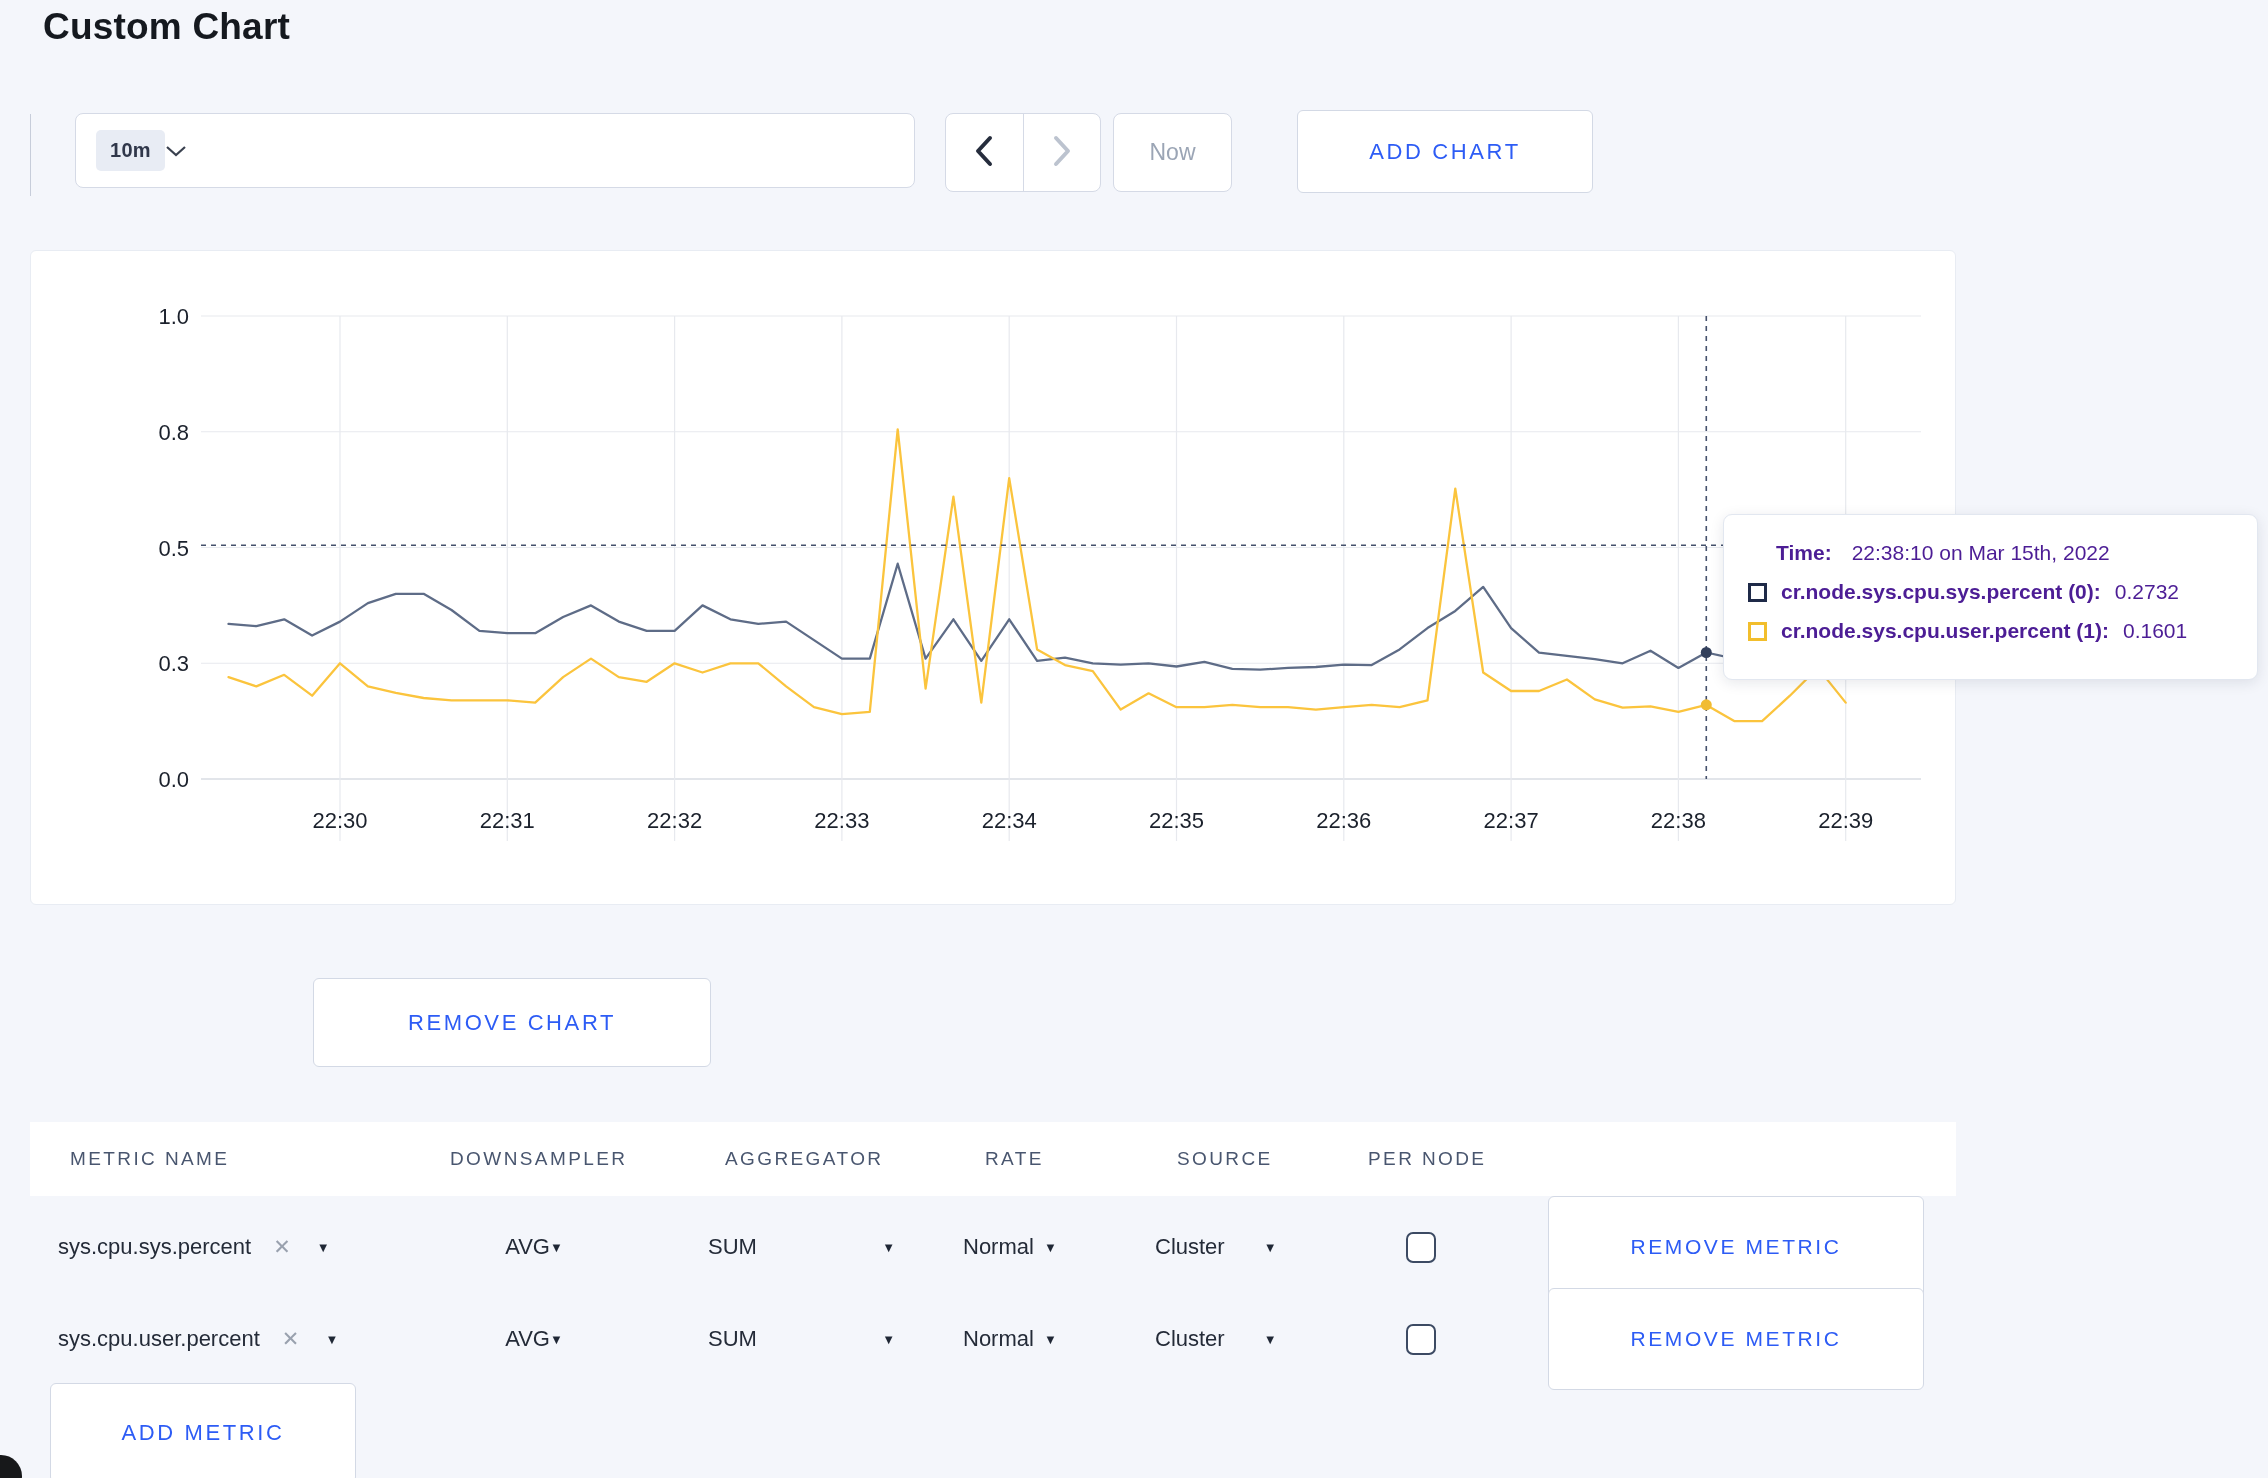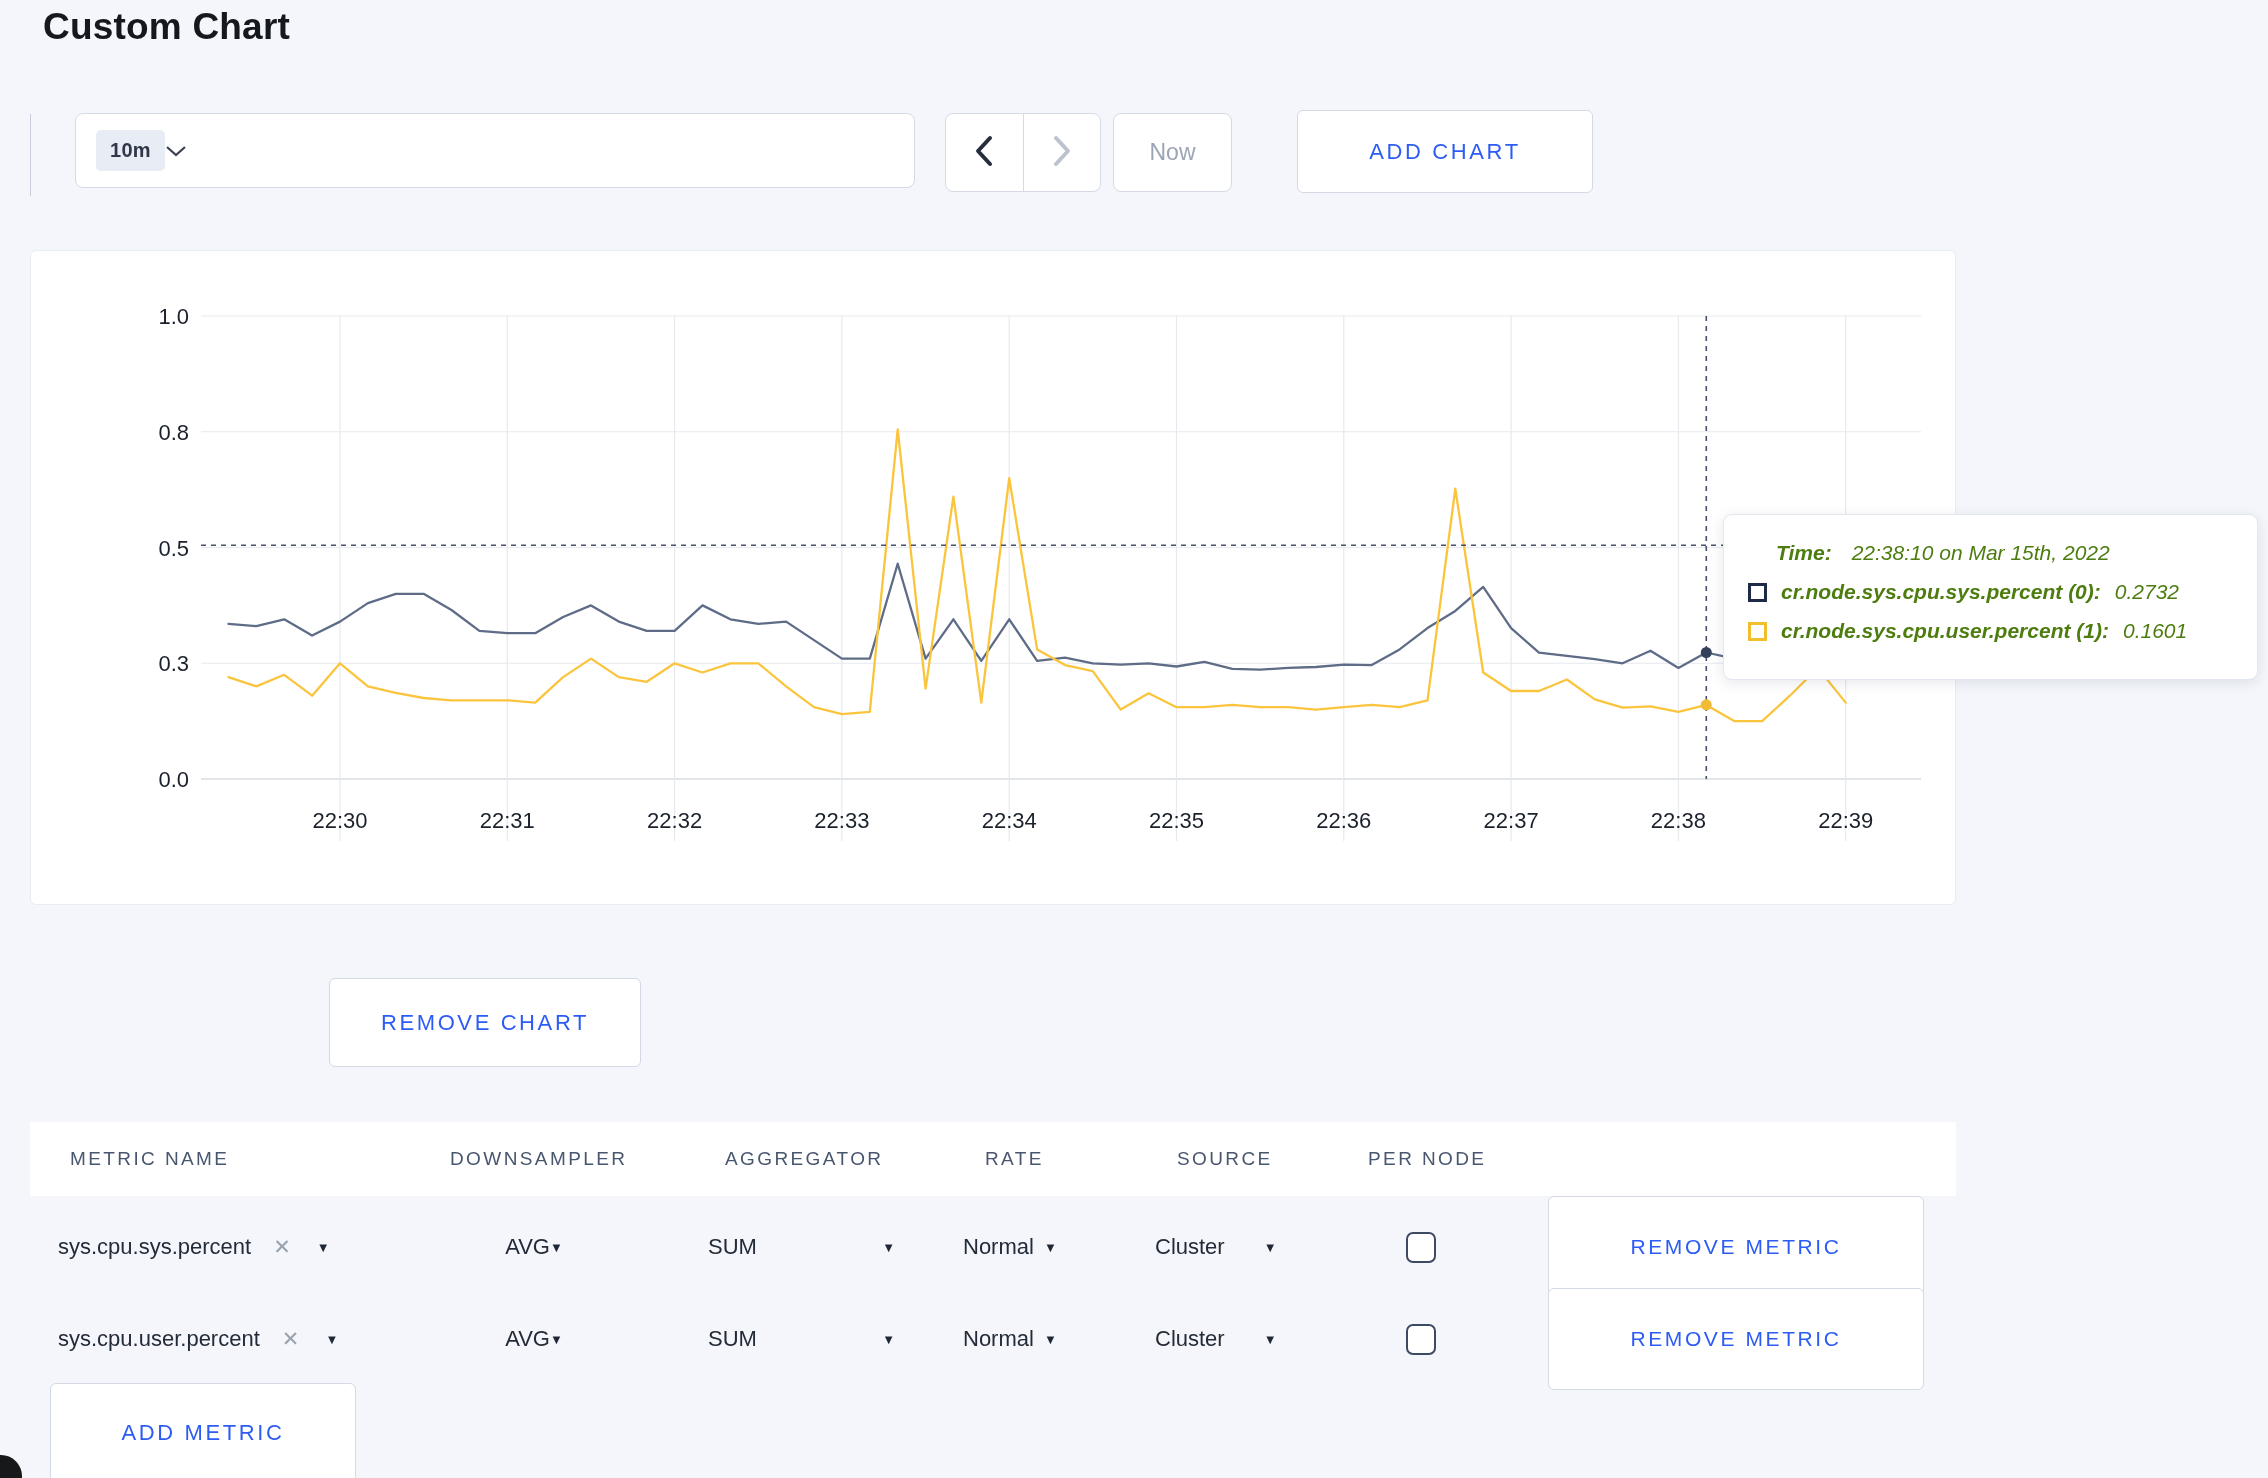--- a/index.html
+++ b/index.html
@@ -50,36 +50,36 @@
   .chart-card {
     left:30px; top:250px; width:1926px; height:655px; background:#fff;
     border:1px solid #e8ecf3; border-radius:6px; box-sizing:border-box;
   }
   .chart-card svg { position:absolute; left:0; top:0; }
 
   
   .tooltip {
     left:1723px; top:514px; width:535px; height:166px; background:#fff;
     border:1px solid #e2e7f0; border-radius:9px; box-shadow:0 3px 14px rgba(20,30,60,.10);
-    box-sizing:border-box; padding:26px 0 0 24px; font-size:21px; color:#4d7c0f; z-index:5;font-style:italic;
+    box-sizing:border-box; padding:26px 0 0 24px; font-size:21px; color:#4c1d95; z-index:5;
   }
   .tt-row { display:flex; align-items:center; margin-bottom:15px; }
   .tt-time-label { font-weight:bold; margin-left:28px; margin-right:20px; }
   .tt-swatch { width:19px; height:19px; box-sizing:border-box; border:3px solid; margin-right:14px; background:#fff; }
   .tt-name { font-weight:bold; margin-right:14px; }
   .tt-value { font-weight:normal; }
 
   
   .units-button {
     left:30px; top:978px; width:261px; height:89px; background:#fff;
     border:1px solid #d5dae6; border-radius:7px; display:flex; align-items:center;
     justify-content:center; box-sizing:border-box; cursor:pointer;
   }
   .units-label { font-size:22px; font-weight:bold; color:#10161f; margin-right:16px; }
-  .remove-chart { left:313px; top:978px; width:312px; height:89px;margin-left:16px; }
+  .remove-chart { left:313px; top:978px; width:398px; height:89px; }
 
   
   .tbl-grid { display:grid; grid-template-columns:375px 250px 250px 190px 200px 195px 1fr; align-items:center; box-sizing:border-box; }
   .tbl-header {
     left:30px; top:1122px; width:1926px; height:74px; background:#fff; padding-left:40px;
     font-size:19px; font-weight:500; letter-spacing:2.4px; color:#49566f;
   }
   .tbl-header .hpad2 { padding-left:5px; }
   .tbl-header .hpad3 { padding-left:30px; }
   .tbl-header .hpad4 { padding-left:40px; }

